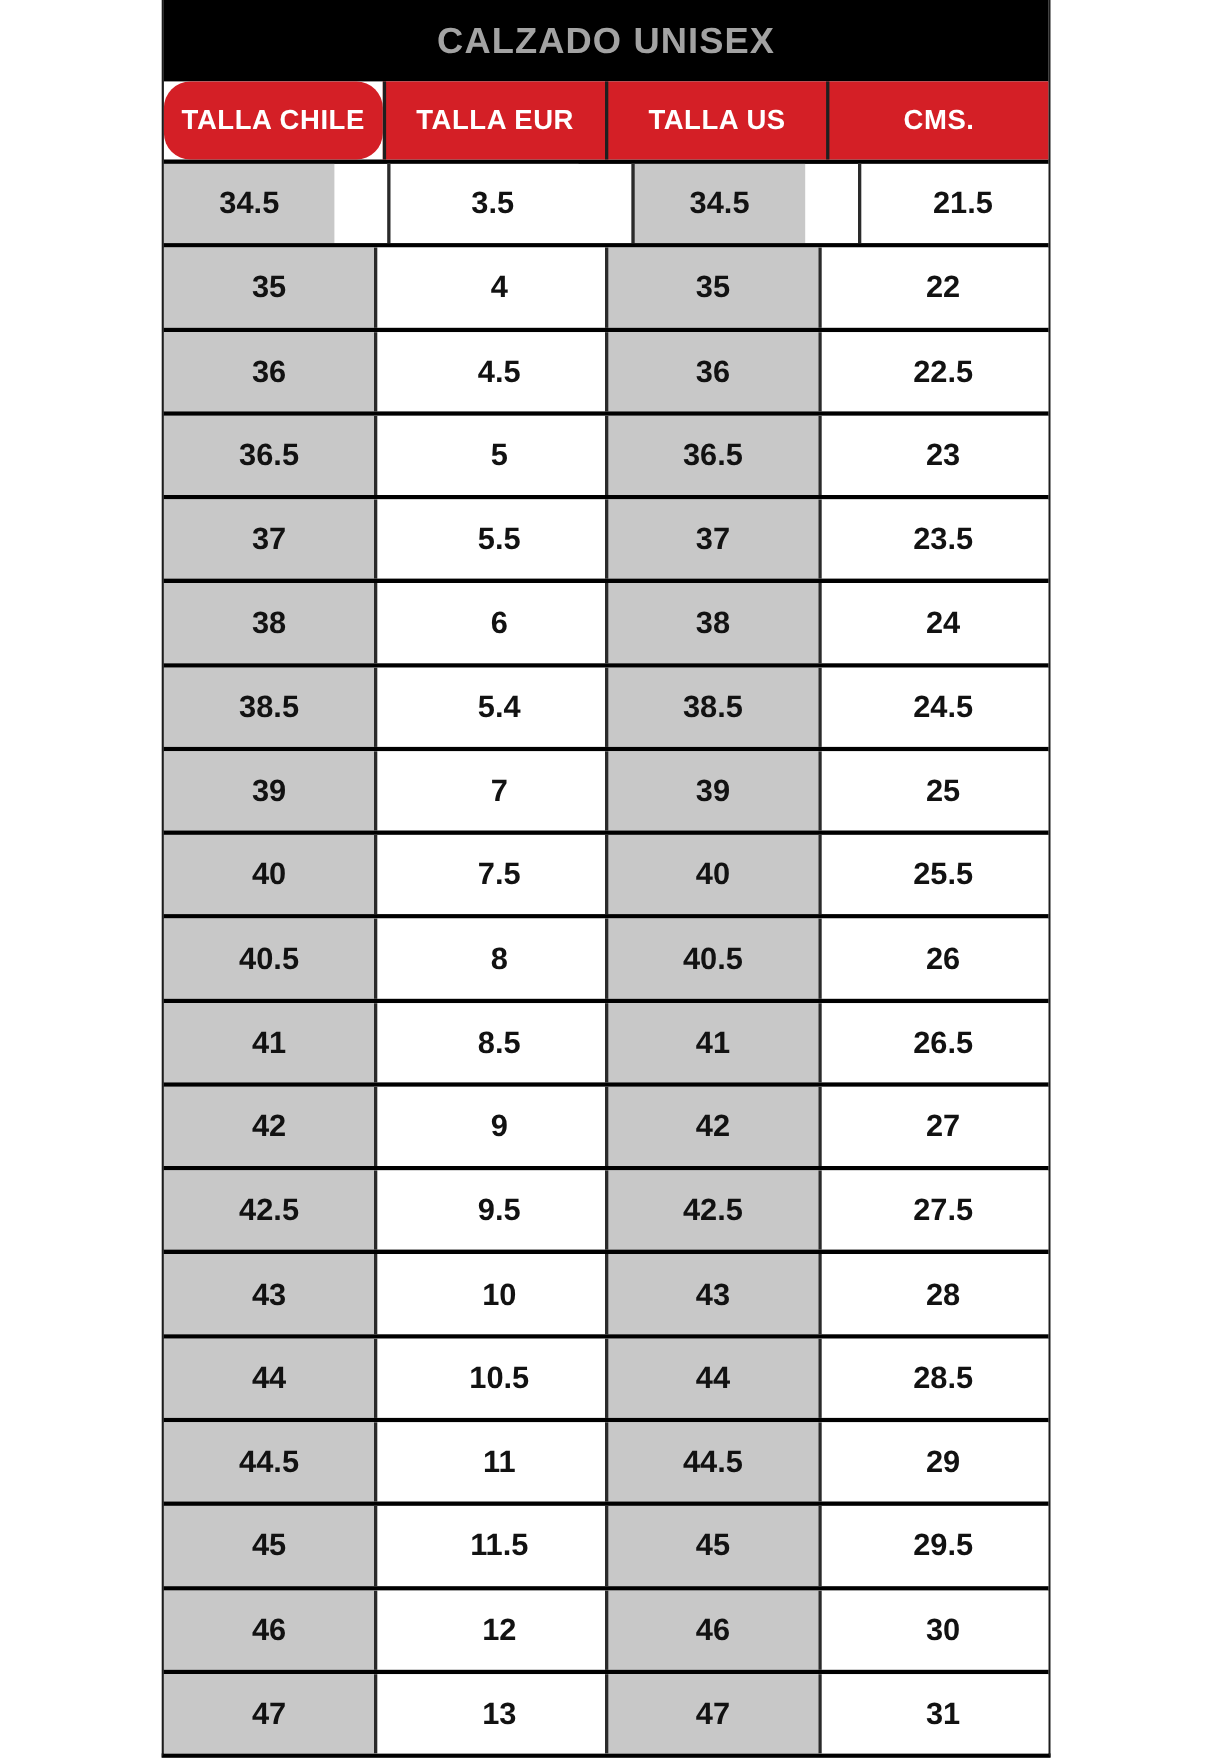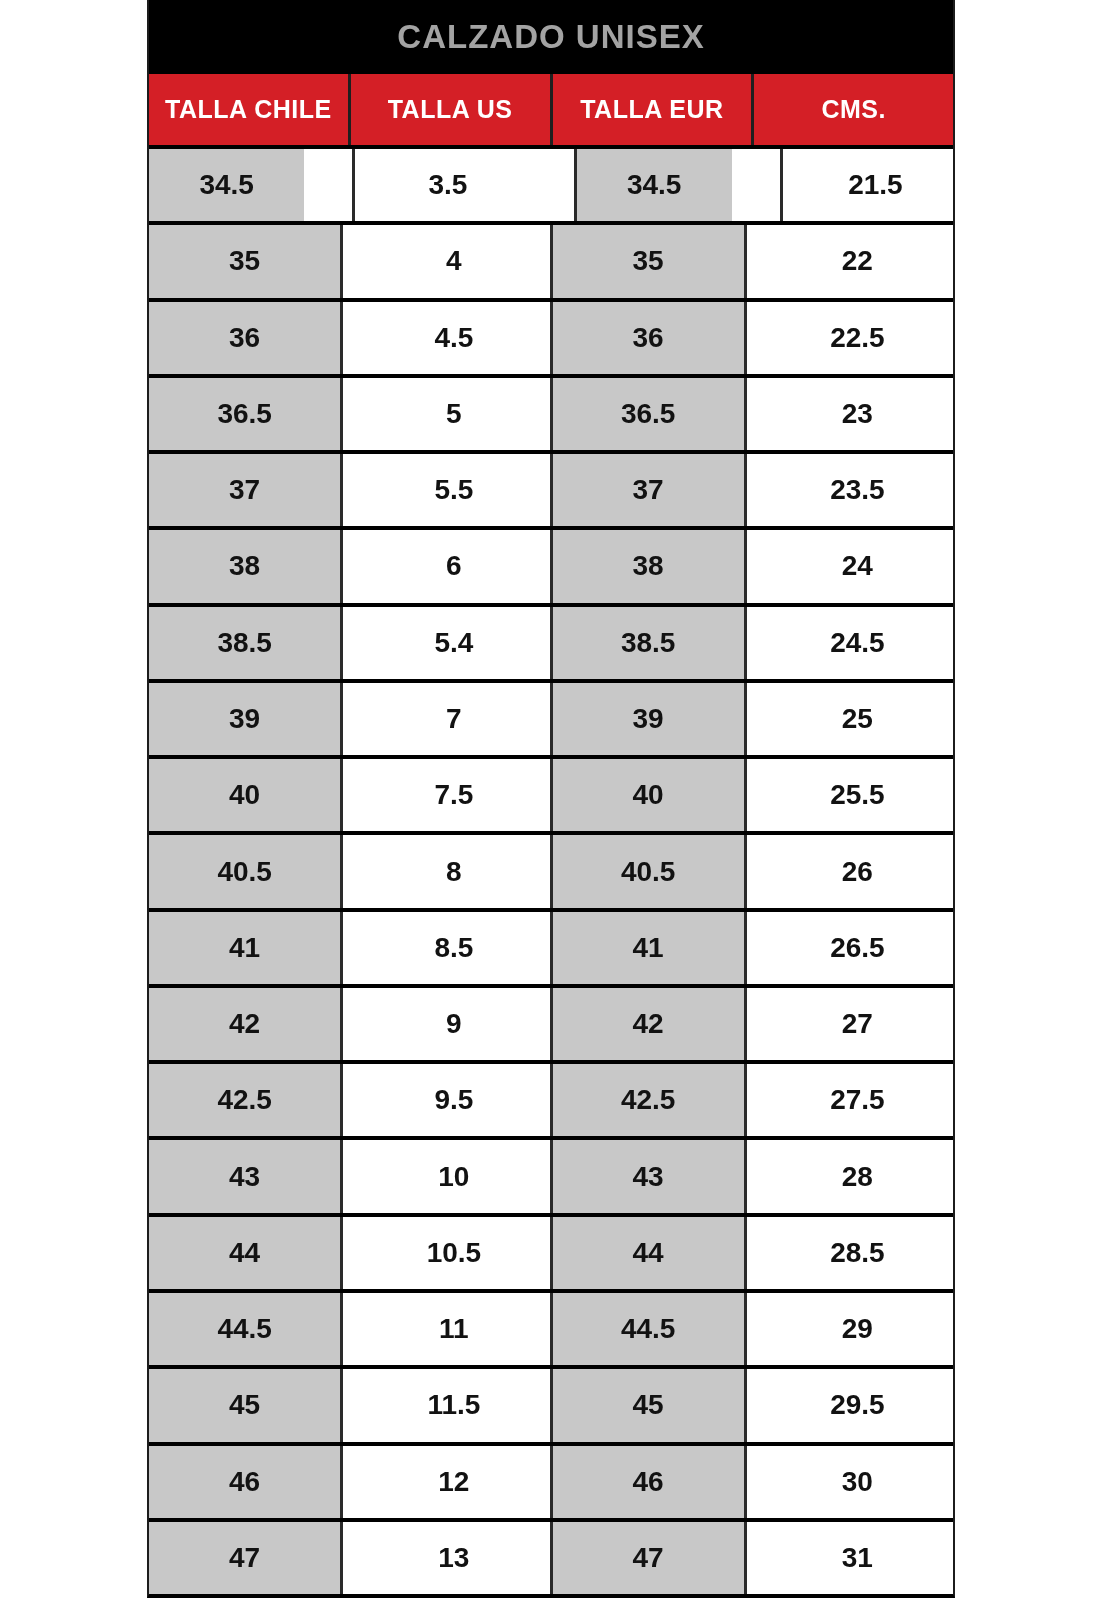--- a/index.html
+++ b/index.html
@@ -52,21 +52,21 @@
     background: #d41f26;
     color: #ffffff;
     display: flex;
     align-items: center;
     justify-content: center;
     font-size: 25px;
     font-weight: 700;
     letter-spacing: 0.5px;
     border-left: 3px solid #1f1f1f;
   }
-  .hcell:first-child { border-left: none; }
+  .hcell:first-child { border-left: none; border-radius: 24px; }
   .tbody {
     flex: 1;
     display: flex;
     flex-direction: column;
   }
   .row {
     flex: 1;
     display: flex;
     border-top: 4px solid #000000;
   }
@@ -90,22 +90,22 @@
 
 <div class="page">
   <div class="size-table">
 
     <div class="title-bar">
       <span>CALZADO UNISEX</span>
     </div>
 
     <div class="header-row">
       <div class="hcell">TALLA CHILE</div>
+      <div class="hcell">TALLA EUR</div>
       <div class="hcell">TALLA US</div>
-      <div class="hcell">TALLA EUR</div>
       <div class="hcell">CMS.</div>
     </div>
 
     <div class="tbody" id="table-body">
         <div class="row">
           <div class="cell shade">34.5</div>
           <div class="cell plain">3.5</div>
           <div class="cell shade">34.5</div>
           <div class="cell plain">21.5</div>
         </div>

